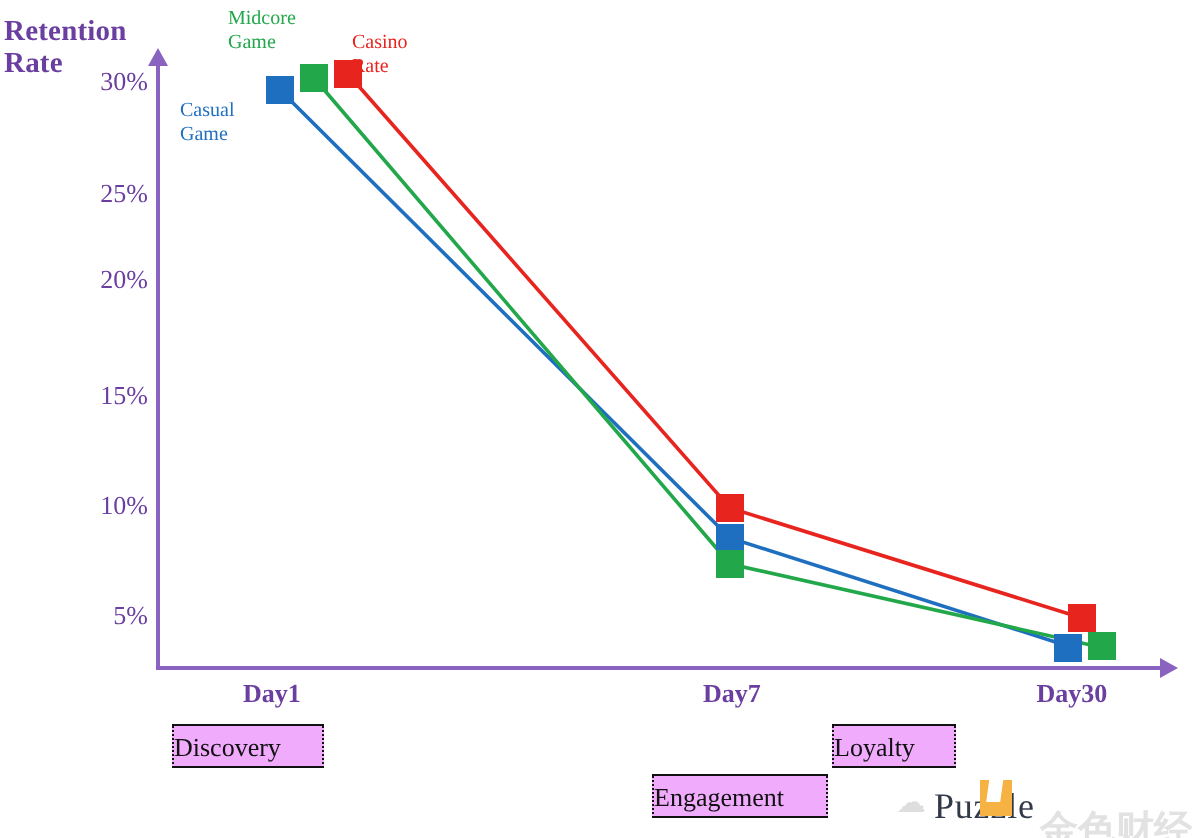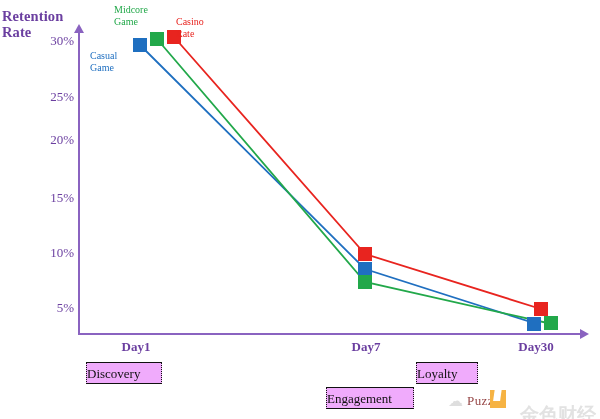--- a/index.html
+++ b/index.html
@@ -116,22 +116,22 @@
     height: 30px;
     opacity: 0.85;
   }
   #wm-cloud {
     left: 0px; top: 6px;
     font-size: 15px;
     color: #d9d9d9;
   }
   #wm-puzzle {
     left: 19px; top: 7px;
-    font-size: 13px;
-    color: #7f1d1d;
+    font-size: 18px;
+    color: #0f172a;
     letter-spacing: 0.4px;
   }
   #wm-mark {
     left: 42px; top: 4px;
     width: 16px; height: 18px;
     background: #f5a623;
   }
   #wm-mark-inner {
     left: 46px; top: 2px;
     width: 7px; height: 13px;

